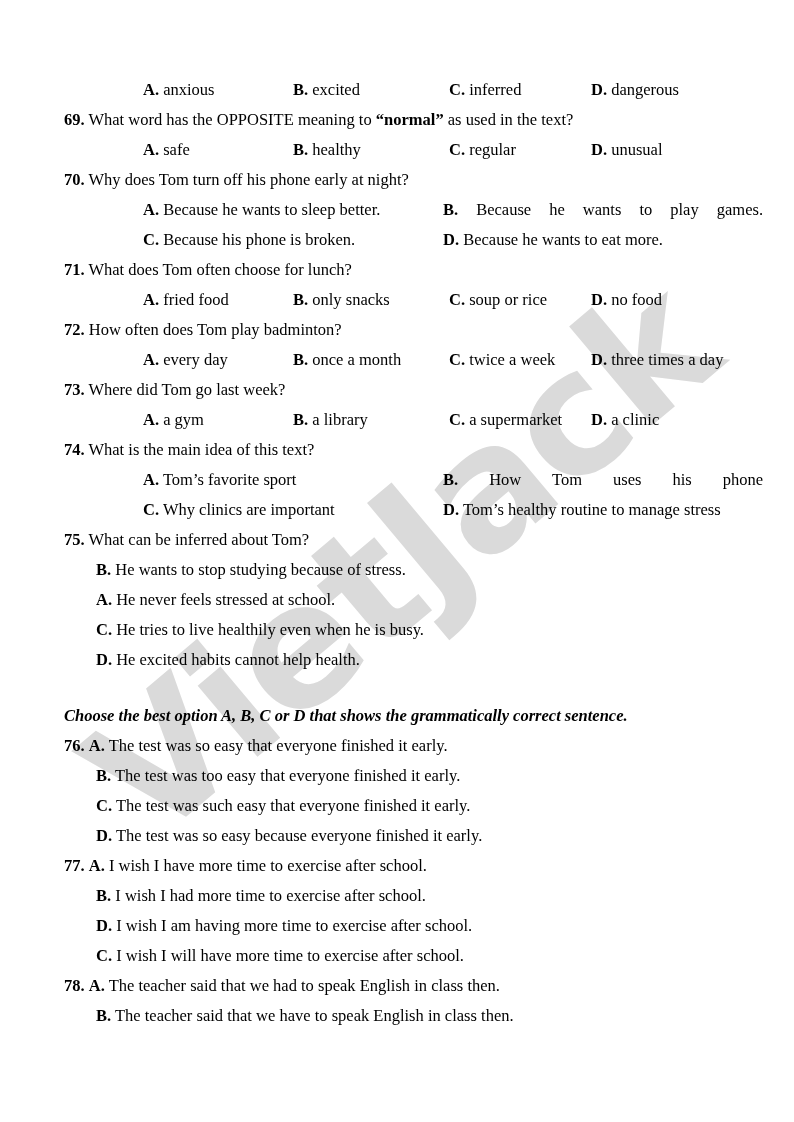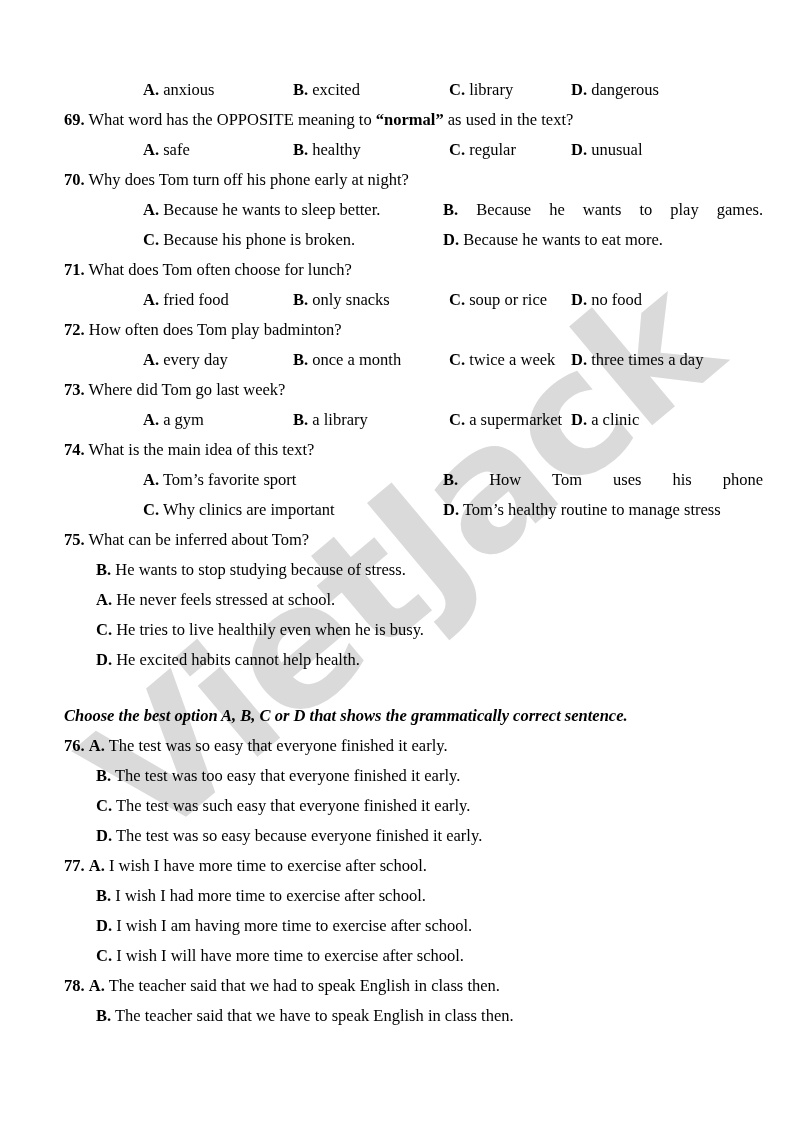--- a/index.html
+++ b/index.html
@@ -33,40 +33,40 @@
   }
   .line{position:relative;height:30px;line-height:30px;}
   .line.spacer{height:26px;}
   .b{font-weight:bold;}
   .line.heading span{font-weight:bold;font-style:italic;}
   .opt-line{padding-left:32px;}
   .cell{position:absolute;top:0;white-space:nowrap;margin-left:47px;}
   .pos-a{left:32px;}
   .pos-b{left:182px;}
   .pos-c{left:338px;}
-  .pos-d{left:460px;}
+  .pos-d{left:480px;}
   .col-l{left:32px;}
   .col-r{left:332px;}
   .cell.justify{
     width:320px;
     white-space:normal;
     text-align:justify;
     text-align-last:justify;
   }
 </style>
 </head>
 <body>
 
 <div class="page">
   <div class="watermark">VietJack</div>
   <div class="content">
       <div class="line opts4">
         <span class="cell pos-a"><span class="b">A.</span> <span>anxious</span></span>
         <span class="cell pos-b"><span class="b">B.</span> <span>excited</span></span>
-        <span class="cell pos-c"><span class="b">C.</span> <span>library</span></span>
+        <span class="cell pos-c"><span class="b">C.</span> <span>inferred</span></span>
         <span class="cell pos-d"><span class="b">D.</span> <span>dangerous</span></span>
       </div>
       <div class="line q"><span class="b">69.</span> <span>What word has the OPPOSITE meaning to</span> <span class="b">“normal”</span> <span>as used in the text?</span></div>
       <div class="line opts4">
         <span class="cell pos-a"><span class="b">A.</span> <span>safe</span></span>
         <span class="cell pos-b"><span class="b">B.</span> <span>healthy</span></span>
         <span class="cell pos-c"><span class="b">C.</span> <span>regular</span></span>
         <span class="cell pos-d"><span class="b">D.</span> <span>unusual</span></span>
       </div>
       <div class="line q"><span class="b">70.</span> <span>Why does Tom turn off his phone early at night?</span></div>

